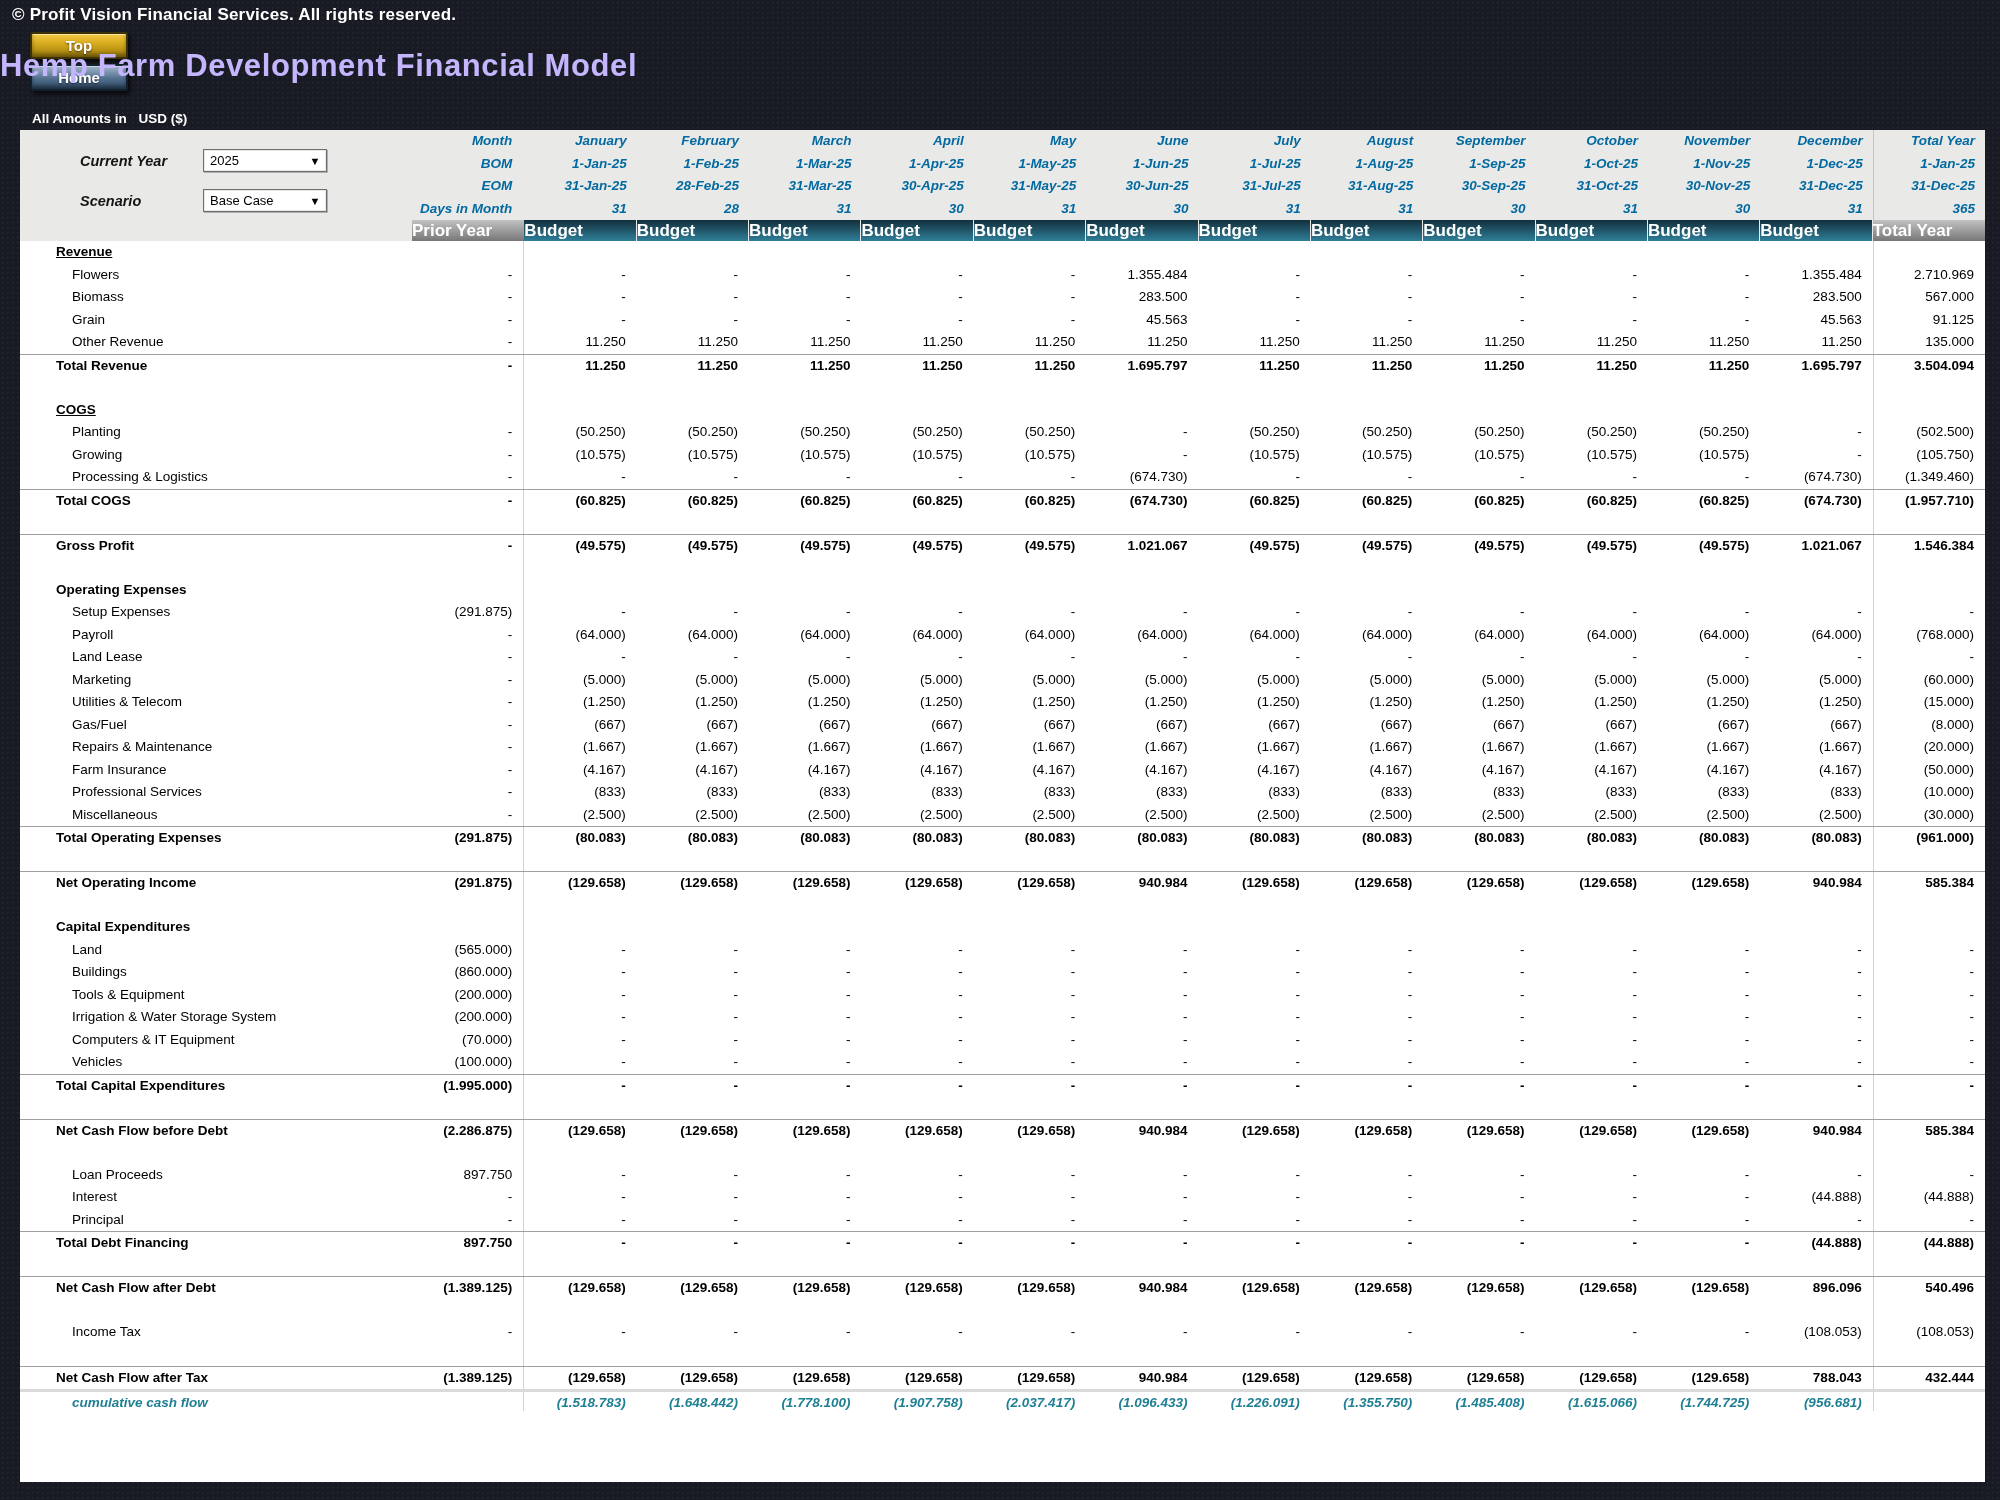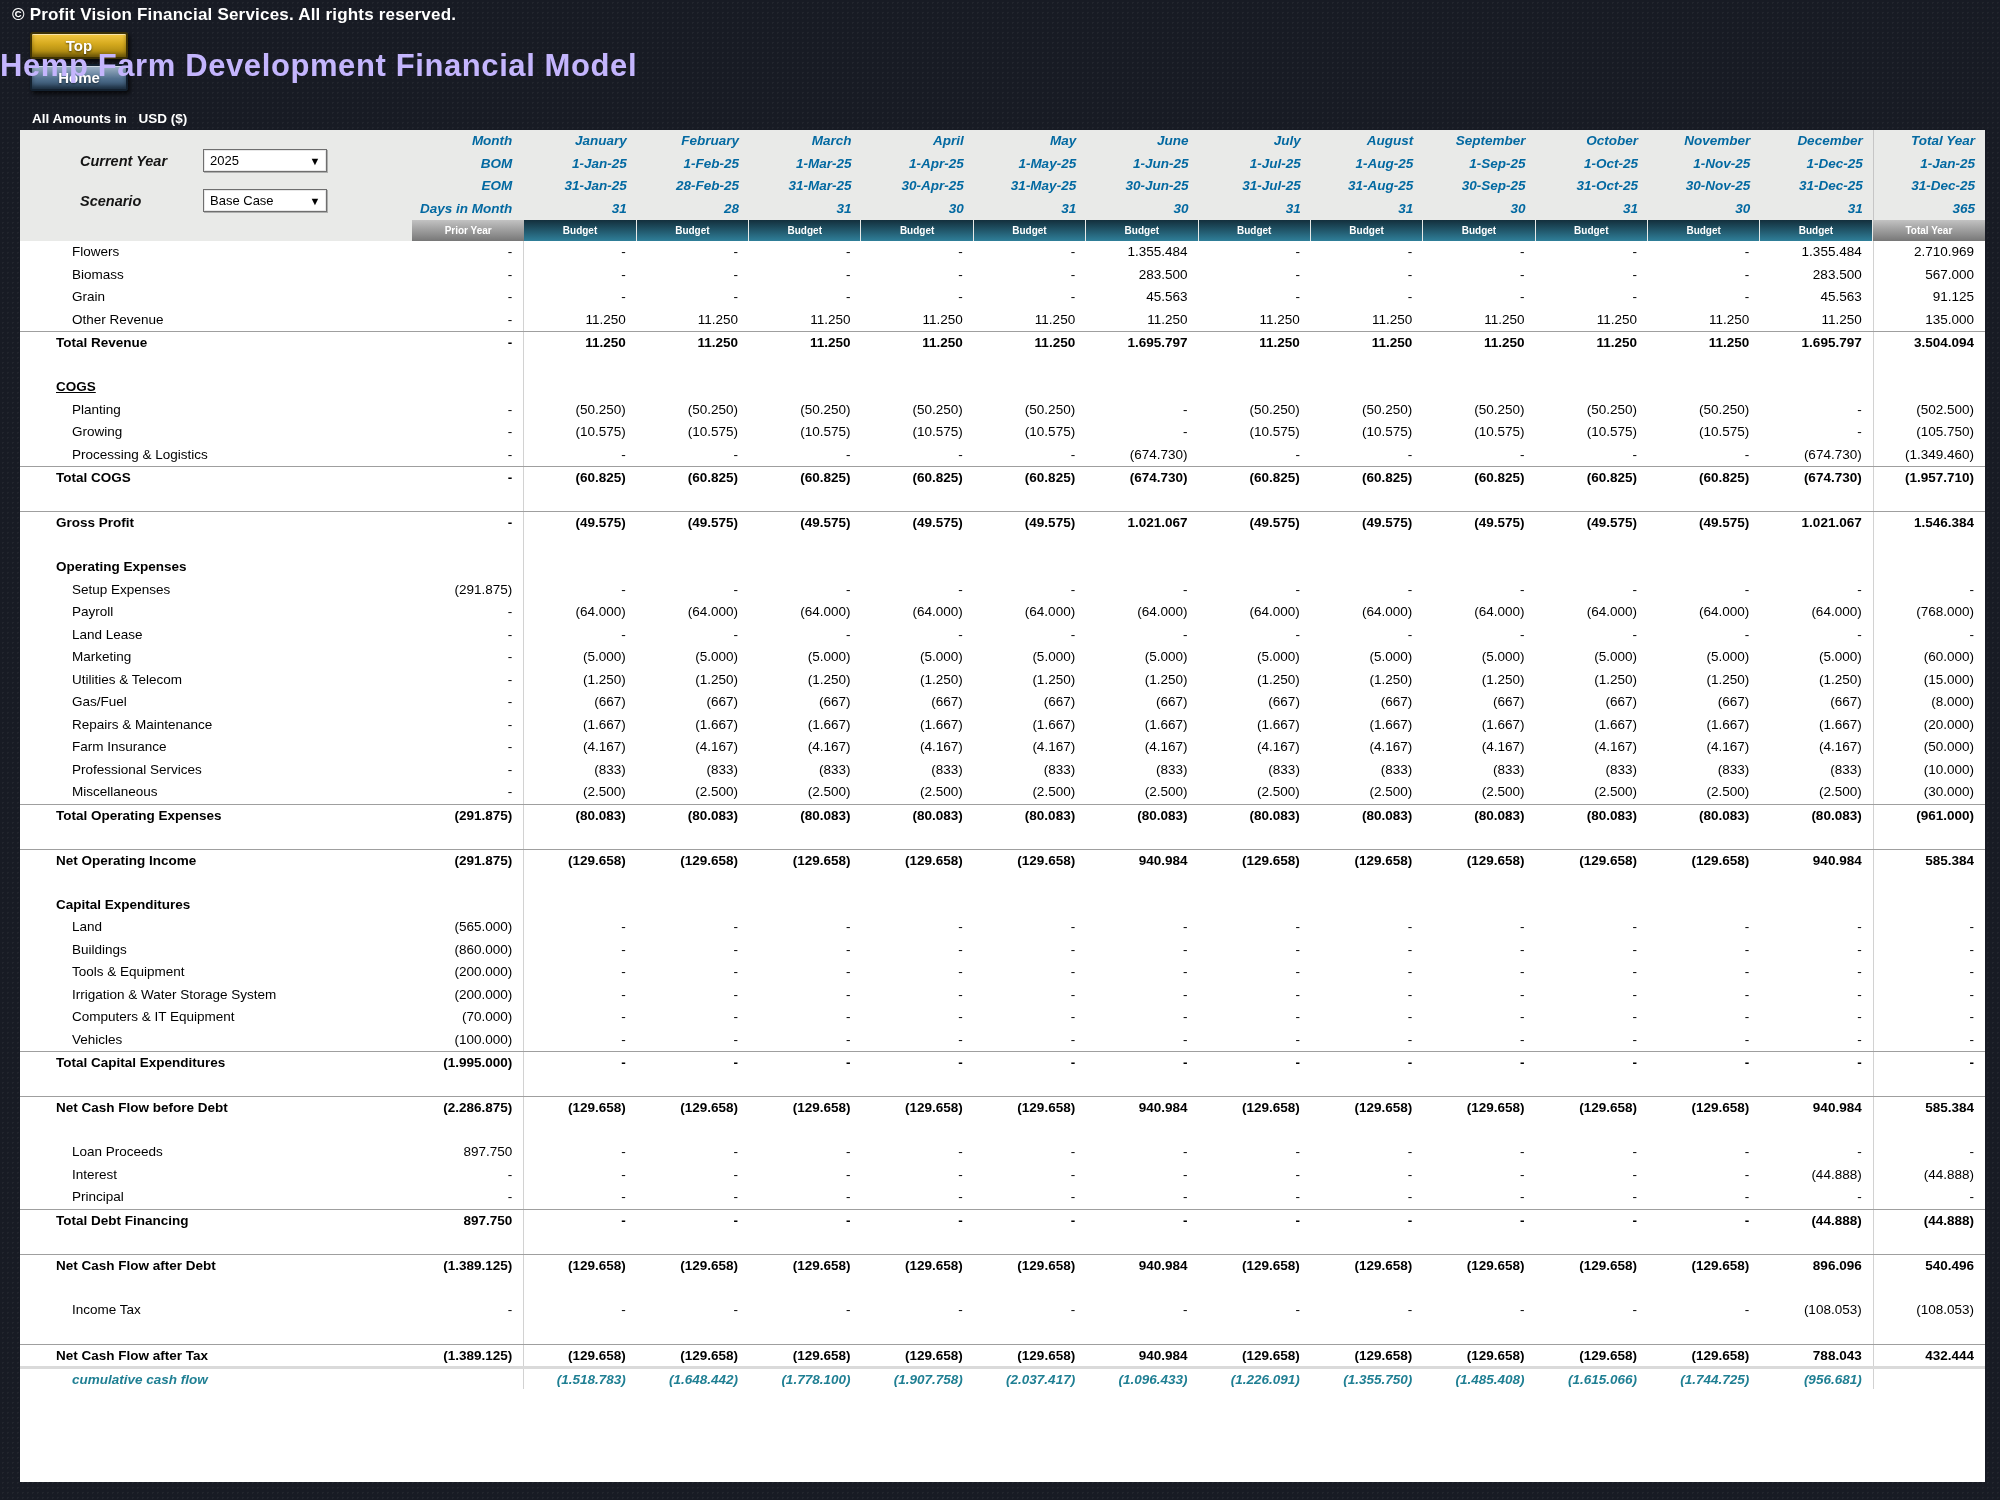--- a/index.html
+++ b/index.html
@@ -61,21 +61,21 @@
   .ctrl-label { position:absolute; font-size:14.5px; font-weight:bold; font-style:italic; color:#151515; }
   .dropdown {
     position:absolute; left:183px; width:124px; height:23px;
     background:#fff; border:1px solid #6f6f6f;
     box-shadow:1px 1px 0 rgba(0,0,0,.25), inset 0 0 0 1px #e8e8e8;
     display:flex; align-items:center; font-size:13px; padding-left:6px; cursor:pointer;
   }
   .dd-arrow { margin-left:auto; width:22px; height:100%; display:flex; align-items:center; justify-content:center; font-size:11px; color:#000; }
 
   .columns-bar { height:21px; line-height:21px; }
-  .bar-cell { color:#fff; font-weight:bold; font-size:10px; text-align:center; }
+  .bar-cell { color:#fff; font-weight:bold; font-size:17px; }
   .bar-spacer { background:#e9eae8; }
   .bar-gray  { background:linear-gradient(#c2c2c2, #777777); }
   .bar-teal  { background:linear-gradient(#132f3c, #2f7f99); border-right:1px solid #e9eae8; }
 
   .gold-band {
     height:26px; background:linear-gradient(#dcab34, #c2982e);
     color:#fff; font-weight:bold; font-size:19px; line-height:25px; padding-left:12px; letter-spacing:.2px;
   }
 
   .rows-wrap { background:#fff; }
@@ -205,20 +205,37 @@
       <div class="bar-cell bar-teal">Budget</div>
       <div class="bar-cell bar-teal">Budget</div>
       <div class="bar-cell bar-teal">Budget</div>
       <div class="bar-cell bar-teal">Budget</div>
       <div class="bar-cell bar-teal">Budget</div>
       <div class="bar-cell bar-gray">Total Year</div>
     </div>
 
 
   <div class="rows-wrap" id="rows-wrap">
+      <div class="t-row grid15 r-section">
+        <div class="lbl u">Revenue</div>
+        <div class="c c-prior"></div>
+        <div class="c"></div>
+        <div class="c"></div>
+        <div class="c"></div>
+        <div class="c"></div>
+        <div class="c"></div>
+        <div class="c"></div>
+        <div class="c"></div>
+        <div class="c"></div>
+        <div class="c"></div>
+        <div class="c"></div>
+        <div class="c"></div>
+        <div class="c"></div>
+        <div class="c c-total"></div>
+      </div>
       <div class="t-row grid15 r-item">
         <div class="lbl">Flowers</div>
         <div class="c c-prior">-</div>
         <div class="c">-</div>
         <div class="c">-</div>
         <div class="c">-</div>
         <div class="c">-</div>
         <div class="c">-</div>
         <div class="c">1.355.484</div>
         <div class="c">-</div>

